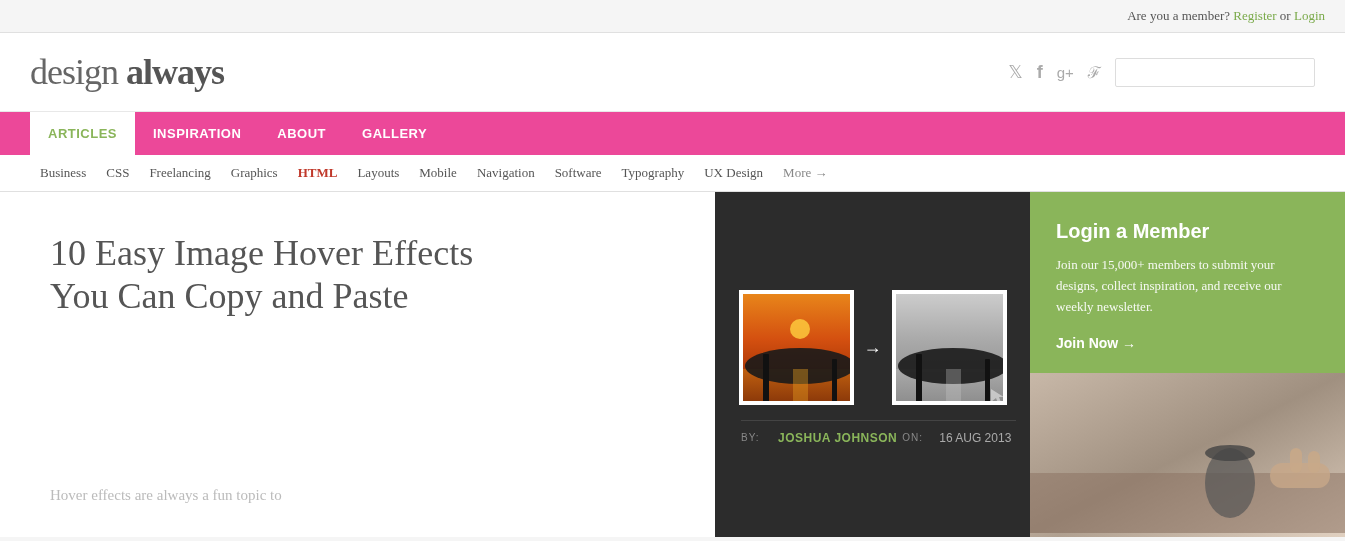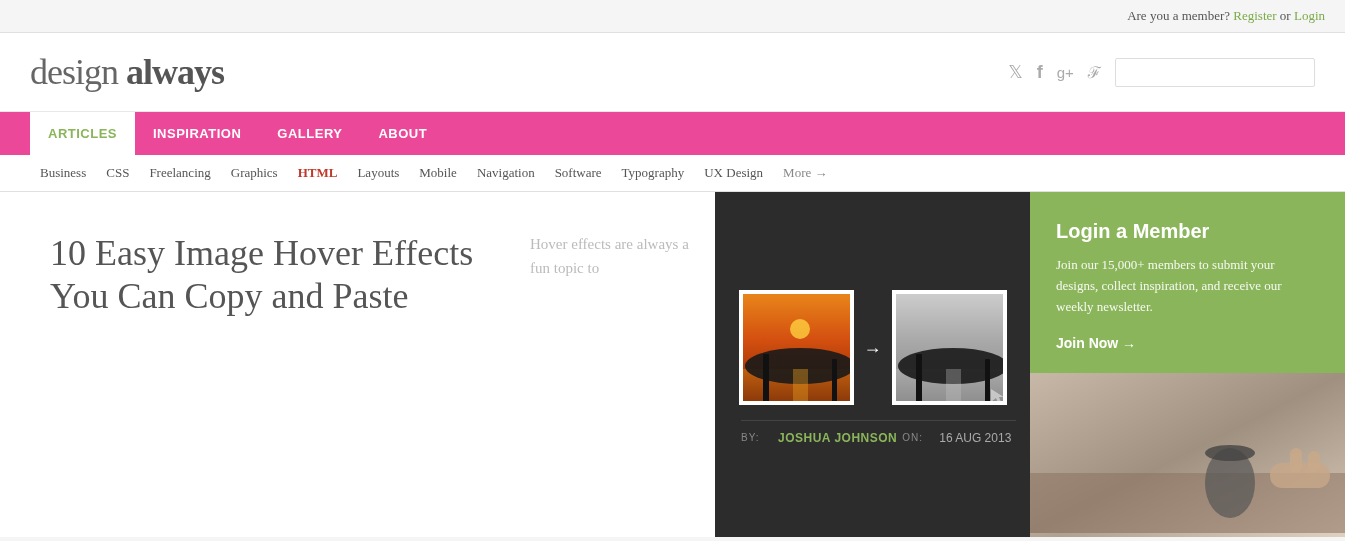--- a/index.html
+++ b/index.html
@@ -201,42 +201,42 @@
     <span class="social-icon" style="font-family:Arial;font-weight:bold;">f</span>
     <span class="social-icon" style="font-family:Arial;font-size:15px;">g+</span>
     <span class="social-icon" style="font-size:16px;">ℱ</span>
     <input type="text" id="search-input" style="border: 1px solid rgb(221, 221, 221); border-radius: 2px; padding: 6px 10px; width: 200px; font-size: 13px; outline: none;" placeholder="">
   </div>
 </div>
 
 <nav id="main-nav">
   <a class="main-nav-item active">ARTICLES</a>
   <a class="main-nav-item">INSPIRATION</a>
+  <a class="main-nav-item">ABOUT</a>
   <a class="main-nav-item">GALLERY</a>
-  <a class="main-nav-item">ABOUT</a>
 </nav>
 
 <div id="sub-nav">
   <a class="sub-nav-item">Business</a>
   <a class="sub-nav-item">CSS</a>
   <a class="sub-nav-item">Freelancing</a>
   <a class="sub-nav-item">Graphics</a>
   <a class="sub-nav-item html">HTML</a>
   <a class="sub-nav-item">Layouts</a>
   <a class="sub-nav-item">Mobile</a>
   <a class="sub-nav-item">Navigation</a>
   <a class="sub-nav-item">Software</a>
   <a class="sub-nav-item">Typography</a>
   <a class="sub-nav-item">UX Design</a>
   <span class="sub-nav-more">More →</span>
 </div>
 
 <div id="content-row" style="display:flex;background:#fff;min-height:290px;">
 
-  <div id="article-left" style="flex:1;padding:40px 20px 30px 50px;display:flex;flex-direction:row;justify-content:space-between;background:#fff;">
+  <div id="article-left" style="flex:1;padding:40px 20px 30px 50px;display:flex;flex-direction:column;justify-content:space-between;background:#fff;">
     <h1 id="article-title" style="font-size:36px;font-weight:400;color:#555;line-height:1.2;margin-bottom:20px;font-family:Georgia,serif;max-width:480px;">10 Easy Image Hover Effects You Can Copy and Paste</h1>
     <p id="article-excerpt" style="font-size:15px;color:#bbb;line-height:1.6;font-family:Georgia,serif;">Hover effects are always a fun topic to</p>
   </div>
 
   <div id="article-image-center" style="width:315px;background:#2c2c2c;display:flex;flex-direction:column;align-items:center;justify-content:center;padding:20px 20px 0;">
     <div id="image-comparison-wrap" style="display:flex;align-items:center;gap:10px;margin-bottom:15px;">
 
       <div class="img-box" style="width:115px;height:115px;border:4px solid #fff;overflow:hidden;background:#2a2a2a;position:relative;">
         <svg width="115" height="115" viewBox="0 0 115 115">
           <defs>

